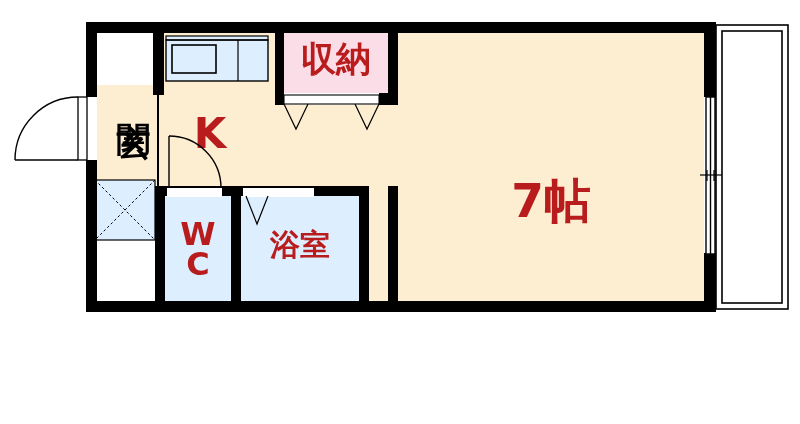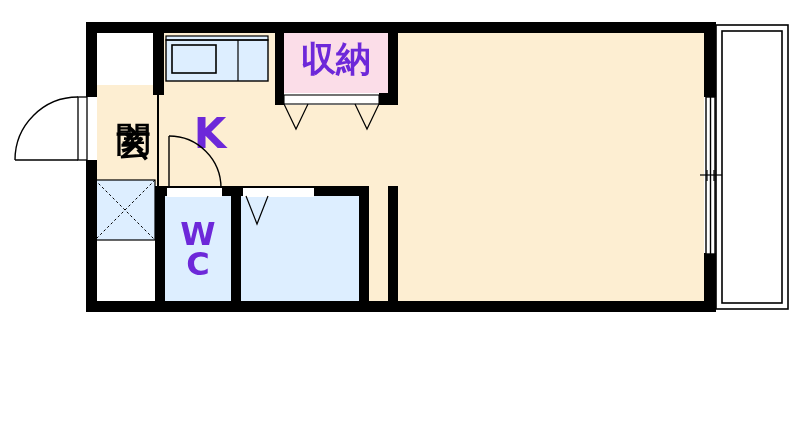--- a/index.html
+++ b/index.html
@@ -23,21 +23,21 @@
 
   
   .wall { position: absolute; background: #000000; }
 
   
   .thin { position: absolute; background: #000000; }
 
   
   .lbl {
     position: absolute;
-    color: #6d28d9;
+    color: #b91c1c;
     font-weight: 700;
     line-height: 1.06;
     text-align: center;
     white-space: pre;
     letter-spacing: 0px;
   }
   .lbl-v {
     position: absolute;
     color: #000000;
     font-weight: 700;
@@ -120,21 +120,23 @@
 
   <div class="lbl-v" style="left:107px; top:96px; width:44px; font-size:34px;">玄関</div>
 
   <div class="lbl" style="left:186px; top:112px; width:48px; font-size:42px;">K</div>
 
   <div class="lbl" style="left:290px; top:41px; width:92px; font-size:35px;">収納</div>
 
   <div class="lbl" style="left:170px; top:218px; width:56px; font-size:32px;">W</div>
   <div class="lbl" style="left:170px; top:248px; width:56px; font-size:32px;">C</div>
 
+  <div class="lbl" style="left:258px; top:229px; width:84px; font-size:30px;">浴室</div>
 
+  <div class="lbl" style="left:491px; top:176px; width:120px; font-size:47px;">7帖</div>
 
   <div class="lbl-v" style="left:730px; top:96px; width:32px; font-size:26px;">バルコニー</div>
 
   <svg id="overlay" viewBox="0 0 800 424" xmlns="http://www.w3.org/2000/svg">
 
     <g>
       <rect x="716" y="25" width="72" height="284" fill="#ffffff" stroke="#000000" stroke-width="1.6"></rect>
       <rect x="722" y="31" width="60" height="272" fill="none" stroke="#000000" stroke-width="1.6"></rect>
     </g>
 

